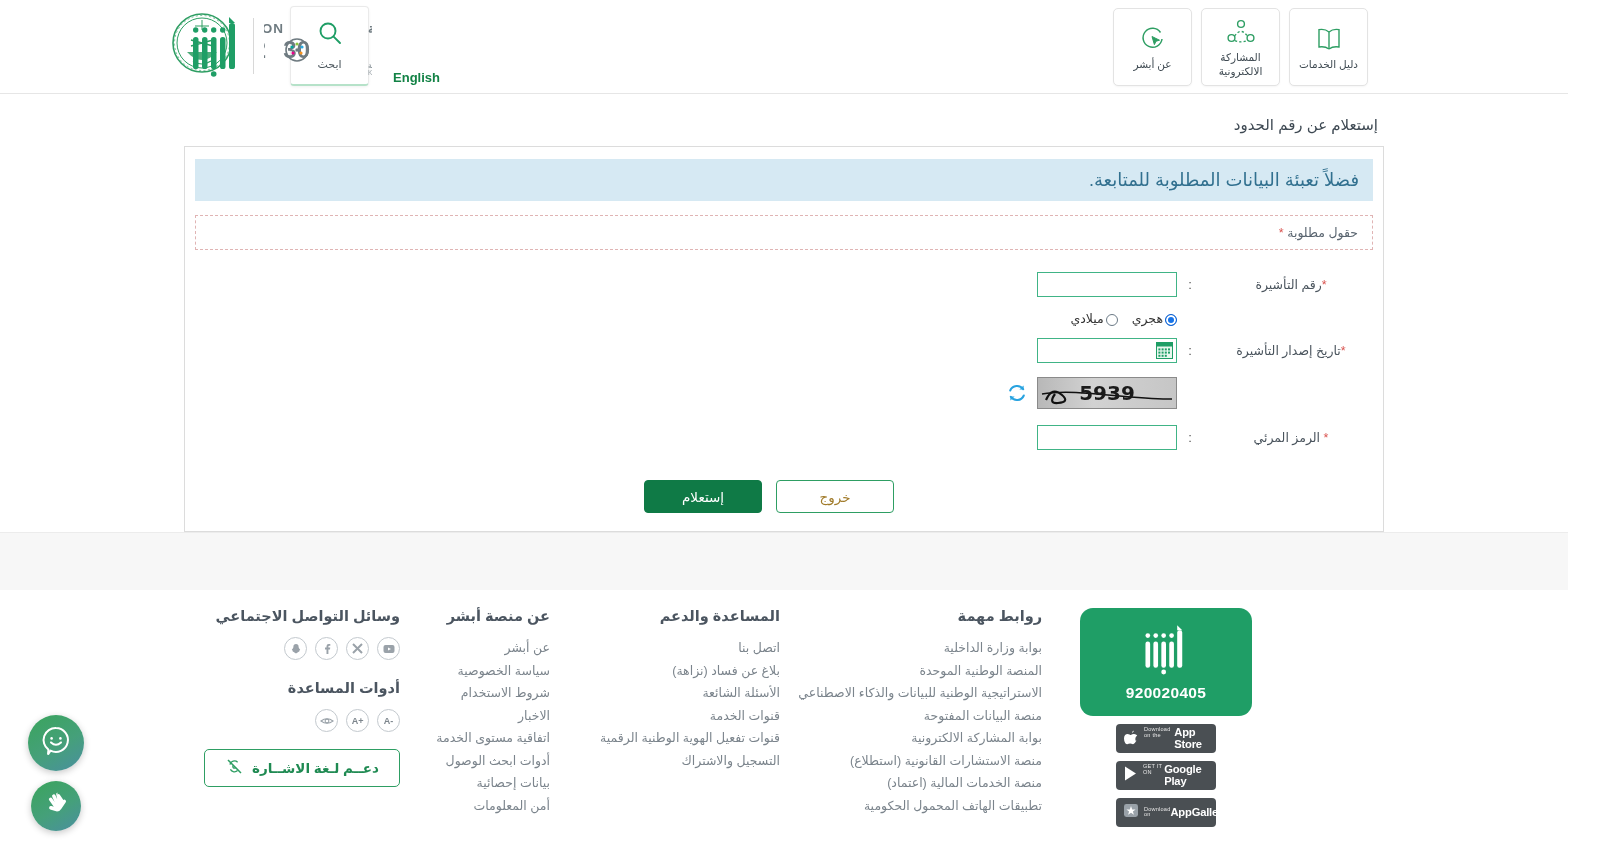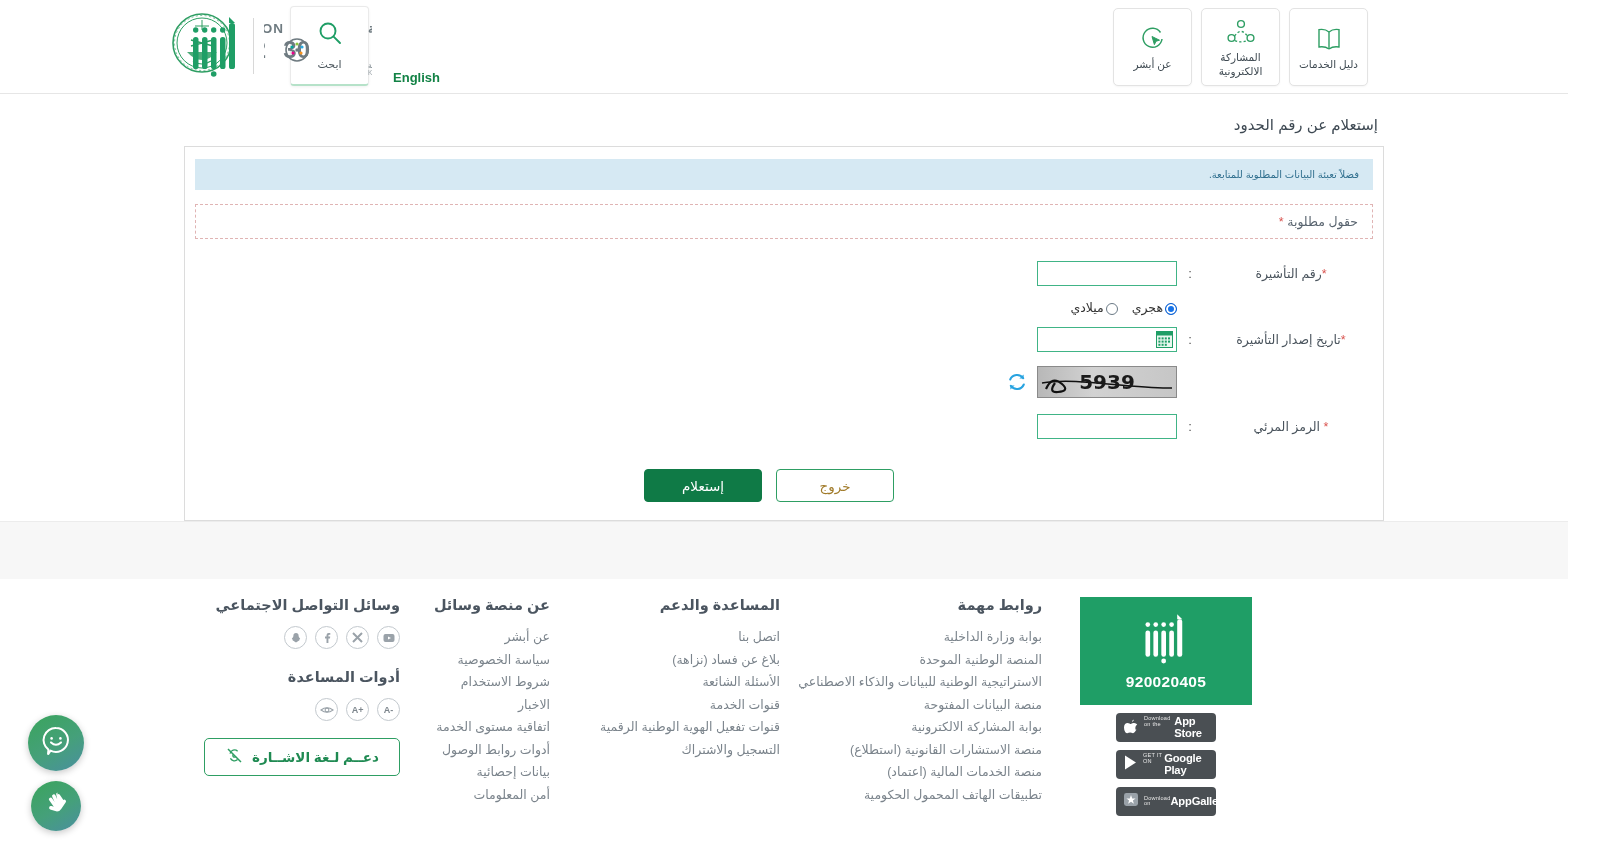--- a/index.html
+++ b/index.html
@@ -100,21 +100,21 @@
   }
   .panel {
     width: 1200px; margin: 0 auto;
     border: 1px solid #dcdcdc;
     background: #fff;
     padding: 12px 10px 18px 10px;
   }
   .info-bar {
     background: #d6e9f3;
     color: #31708f;
-    font-size: 10px;
+    font-size: 18px;
     padding: 10px 14px;
     text-align: right;
   }
   .req-bar {
     margin-top: 14px;
     border: 1px dashed #e0b4b4;
     padding: 9px 14px;
     font-size: 12.5px;
     color: #5a6570;
     text-align: right;
@@ -254,21 +254,21 @@
     display: flex; align-items: center; justify-content: center;
     gap: 8px; color: #1f8a52; font-size: 13.5px; font-weight: bold;
     cursor: pointer; background: #fff;
   }
   .col-about { width: 150px; }
   .col-help { width: 230px; }
   .col-links { width: 262px; }
   .col-app { width: 220px; display:flex; flex-direction:column; align-items:center; }
   .app-card {
     width: 172px; height: 108px;
-    background: #1f9e66; border-radius: 0;
+    background: #1f9e66; border-radius: 13px;
     display: flex; flex-direction: column;
     align-items: center; justify-content: center; gap: 4px;
   }
   .app-num {
     color: #fff; font-size: 15.5px; font-weight: bold;
     font-family: "Liberation Sans", sans-serif; letter-spacing: .3px;
   }
   .store-badge {
     width: 100px; height: 29px; border-radius: 4px;
     background: #4a4f53; margin-top: 8px;
@@ -568,28 +568,28 @@
             <svg width="19" height="19" viewBox="0 0 19 19" fill="none" stroke="#2e9e63" stroke-width="1.3">
               <path d="M12.6 5.2 A4.6 4.6 0 0 0 5 7.6 M5.4 12.4 A4.6 4.6 0 0 0 12.6 13.6"></path>
               <path d="M8.6 8.2 a1.6 1.6 0 1 0 2.2 2.2"></path>
               <path d="M3 3 L16 16" stroke-width="1.5"></path>
             </svg>
           </span>
         </div>
       </div>
 
       <div class="fcol col-about">
-        <h4>عن منصة وسائل</h4>
+        <h4>عن منصة أبشر</h4>
         <ul>
           <li>عن أبشر</li>
           <li>سياسة الخصوصية</li>
           <li>شروط الاستخدام</li>
           <li>الاخبار</li>
           <li>اتفاقية مستوى الخدمة</li>
-          <li>أدوات روابط الوصول</li>
+          <li>أدوات ابحث الوصول</li>
           <li>بيانات إحصائية</li>
           <li>أمن المعلومات</li>
         </ul>
       </div>
 
       <div class="fcol col-help">
         <h4>المساعدة والدعم</h4>
         <ul>
           <li>اتصل بنا</li>
           <li>بلاغ عن فساد (نزاهة)</li>

